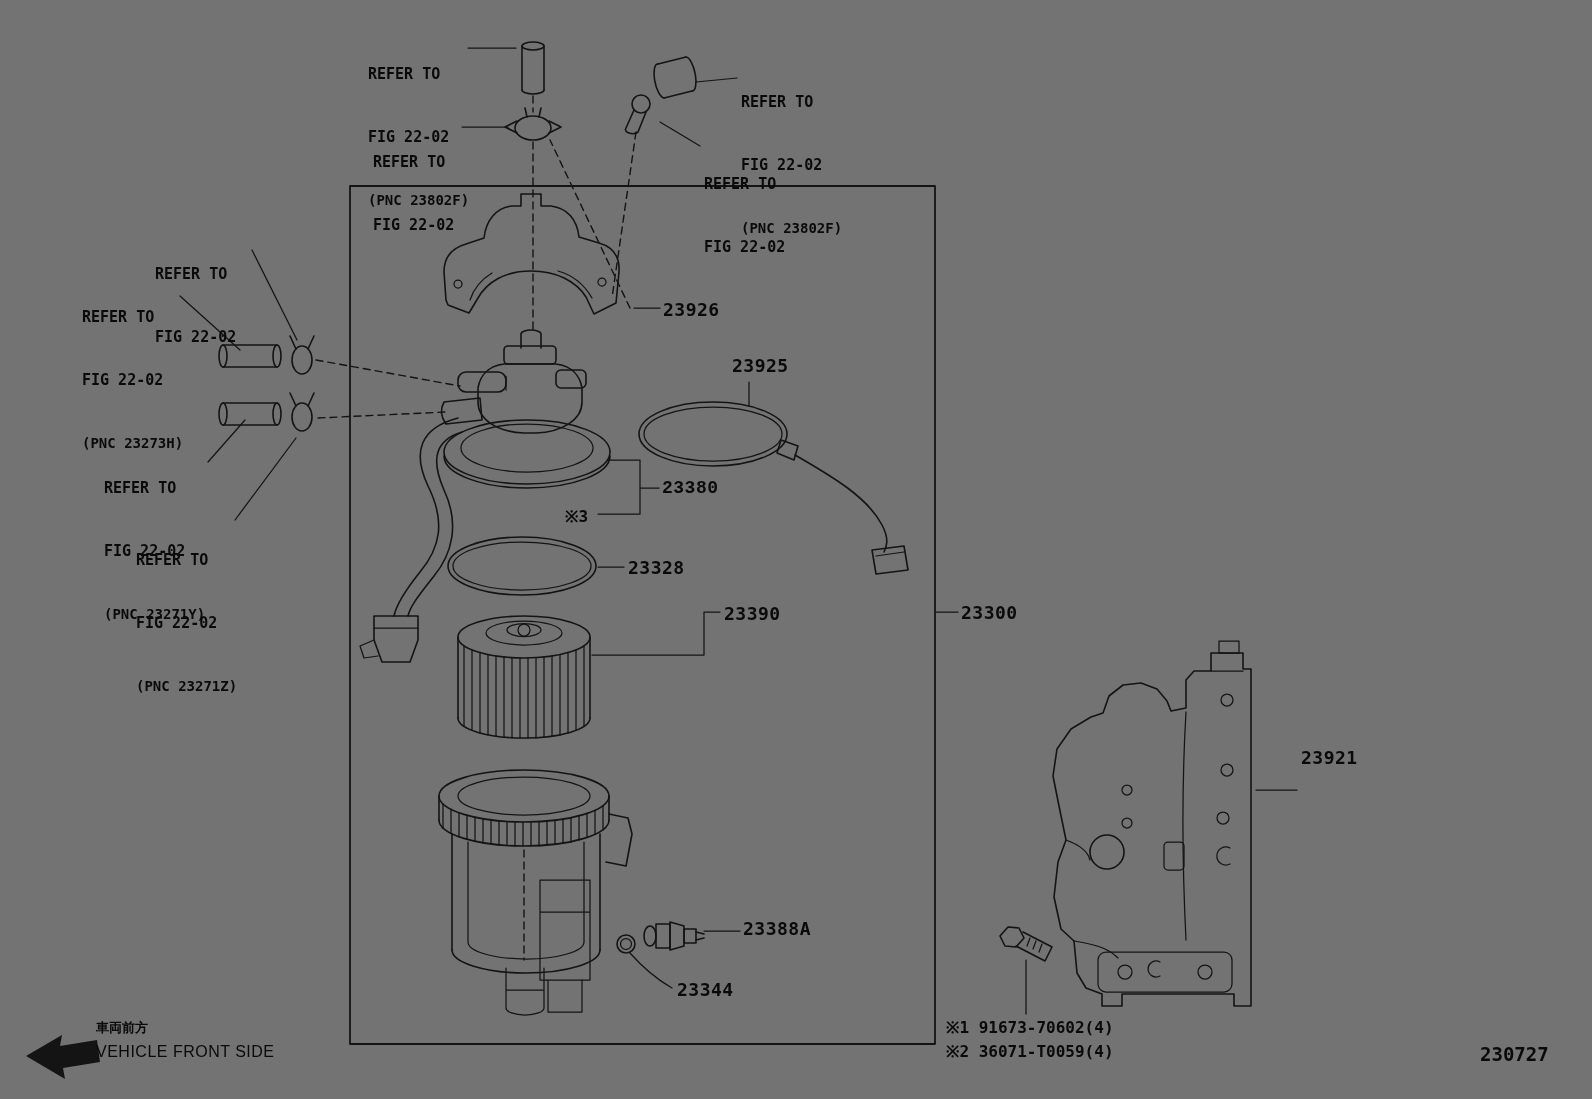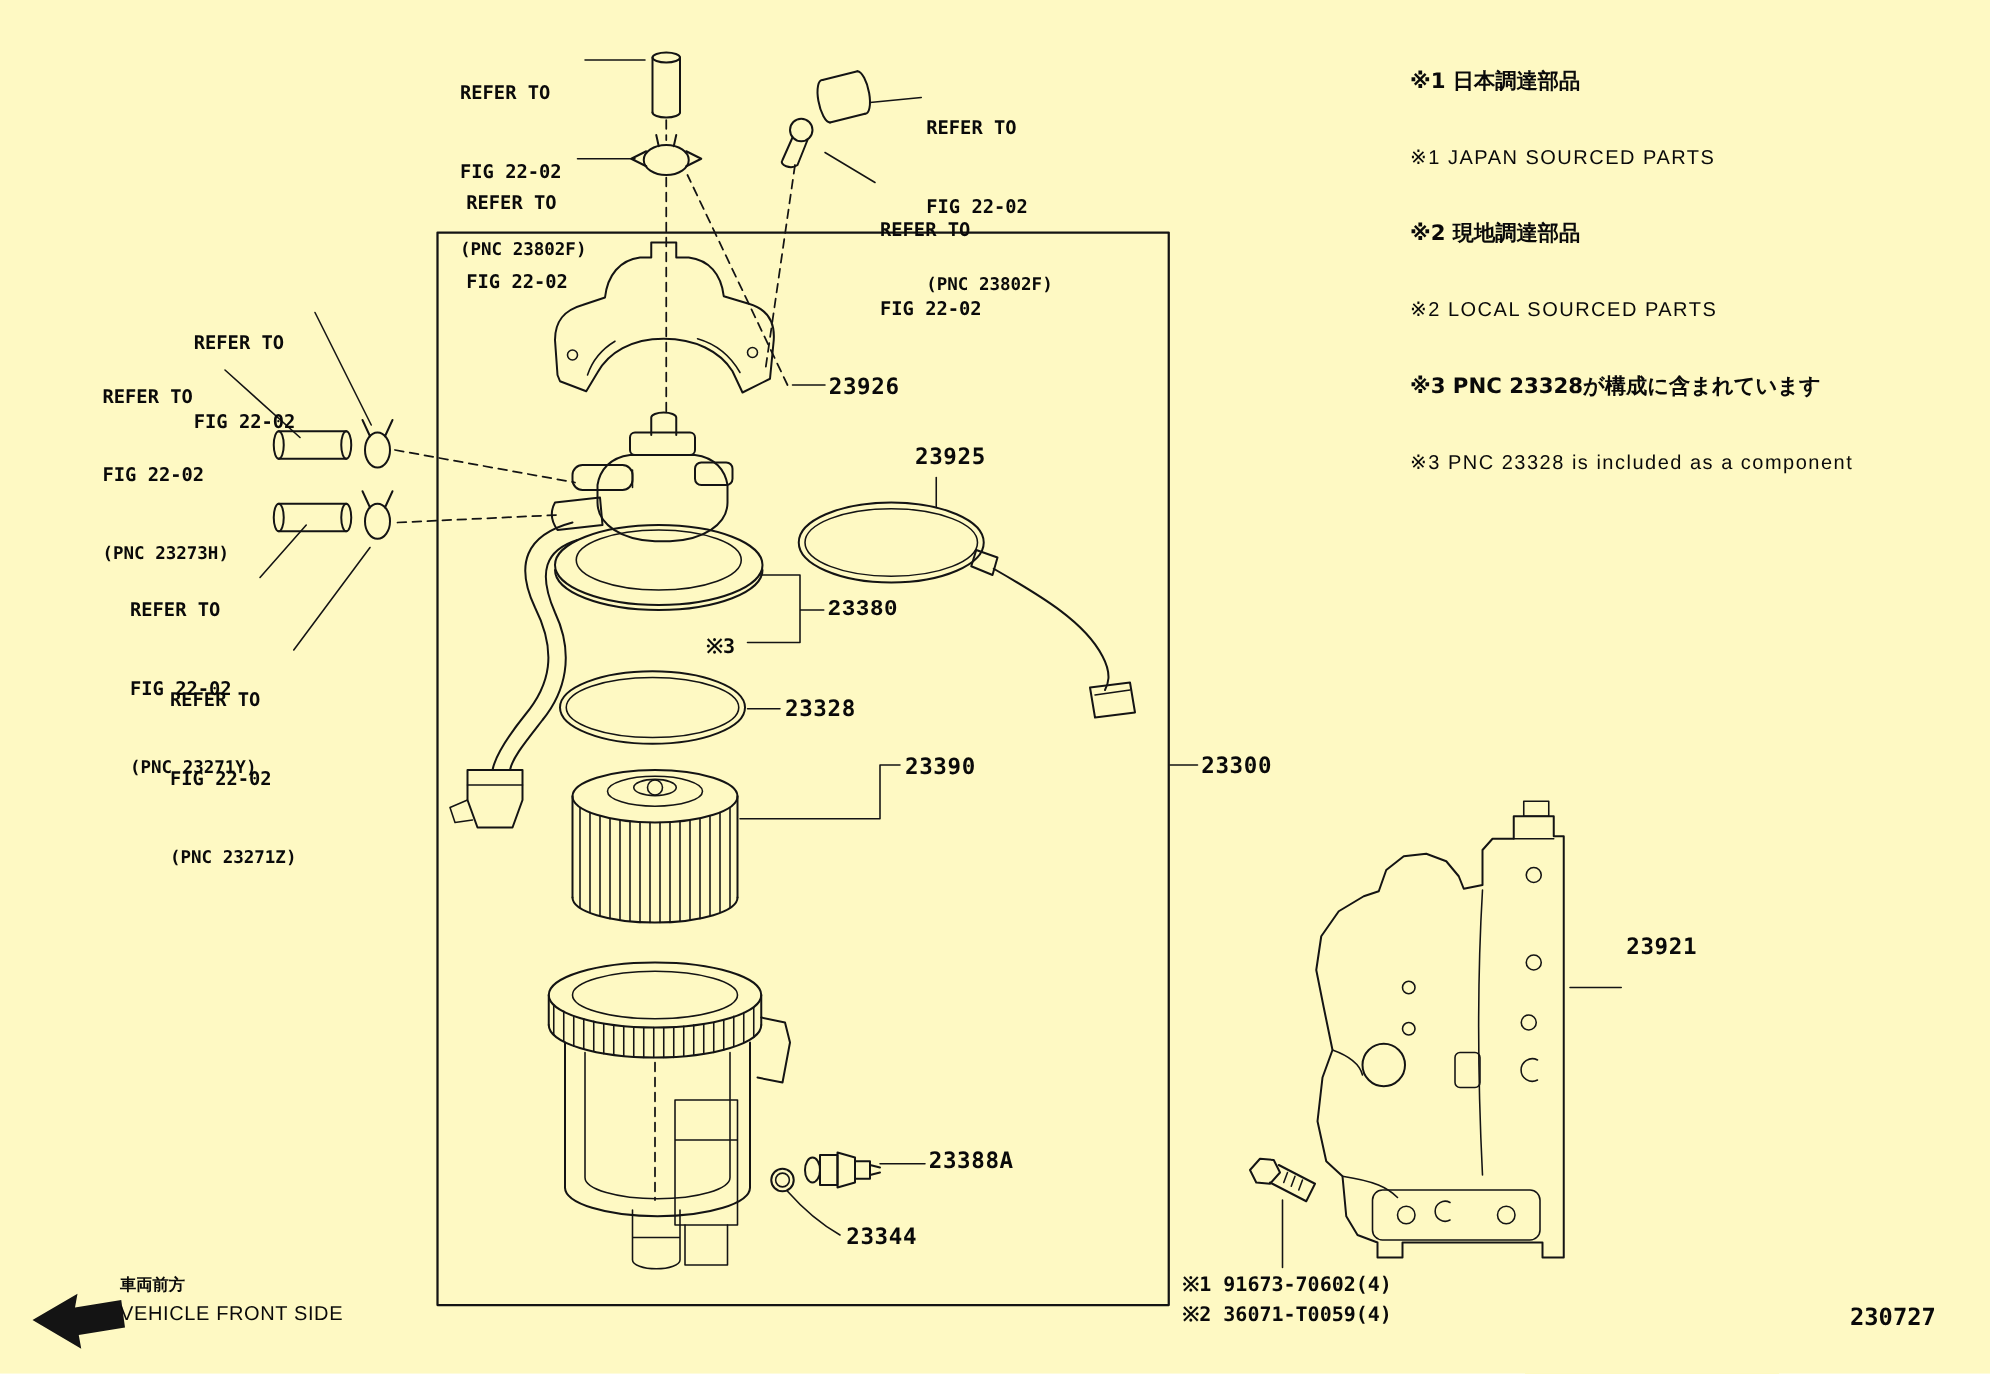--- a/index.html
+++ b/index.html
@@ -1,17 +1,17 @@
 <!DOCTYPE html>
 <html><head>
 <meta charset="utf-8">
 <style>
   html,body { margin:0; padding:0; background:#ffffff; }
   .stage {
-    position:relative; width:1592px; height:1099px; background:#fef9c3;
+    position:relative; width:1592px; height:1099px; background:#737373;
     font-family:"DejaVu Sans Mono","Liberation Mono",monospace;
     color:#0a0a0a; overflow:hidden;
   }
   svg.art { position:absolute; left:0; top:0; }
   svg.art * { stroke:#141414; fill:none; stroke-width:1.6; stroke-linecap:round; stroke-linejoin:round; }
   svg.art .thin { stroke-width:1.25; }
   svg.art .box  { stroke-width:1.8; }
   svg.art .dash { stroke-width:1.4; stroke-dasharray:7 5; }
   svg.art .fill { fill:#141414; stroke:none; }
   .lbl { position:absolute; font-weight:700; white-space:pre; }
@@ -249,28 +249,20 @@
   <div class="lbl part" style="left:732px; top:355px;">23925</div>
   <div class="lbl part" style="left:662px; top:478px;font-family:Liberation Mono, monospace;">23380</div>
   <div class="lbl part-small" style="left:565px; top:505px; font-weight:700;">※3</div>
   <div class="lbl part" style="left:628px; top:557px;">23328</div>
   <div class="lbl part" style="left:724px; top:603px;">23390</div>
   <div class="lbl part" style="left:961px; top:602px;">23300</div>
   <div class="lbl part" style="left:1301px; top:747px;">23921</div>
   <div class="lbl part" style="left:743px; top:918px;">23388A</div>
   <div class="lbl part" style="left:677px; top:979px;">23344</div>
 
-  <div class="notes" style="left:1128px; top:16px;">
-    <div class="note-jp">※1 日本調達部品</div>
-    <div class="note-en">※1 JAPAN SOURCED PARTS</div>
-    <div class="note-jp">※2 現地調達部品</div>
-    <div class="note-en">※2 LOCAL SOURCED PARTS</div>
-    <div class="note-jp">※3 PNC 23328が構成に含まれています</div>
-    <div class="note-en">※3 PNC 23328 is included as a component</div>
-  </div>
 
   <div class="lbl hw" style="left:946px; top:1016px;">※1 91673-70602(4)</div>
   <div class="lbl hw" style="left:946px; top:1040px;">※2 36071-T0059(4)</div>
 
   <div class="lbl front-jp" style="left:96px; top:1019px;">車両前方</div>
   <div class="lbl front-en" style="left:96px; top:1043px;">VEHICLE FRONT SIDE</div>
   <div class="lbl doc" style="left:1480px; top:1043px;">230727</div>
 
 </div>
 

